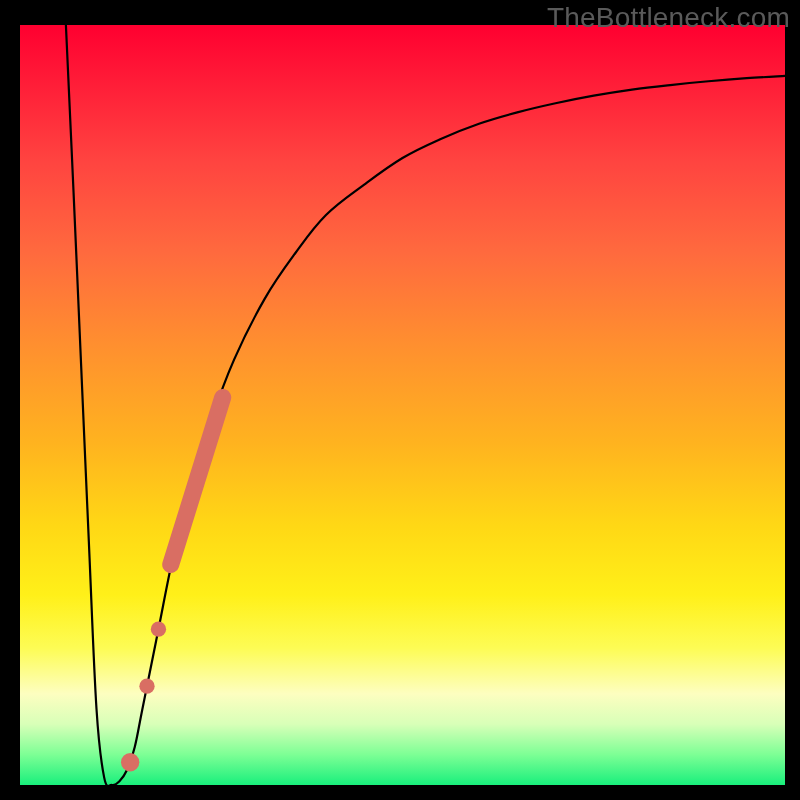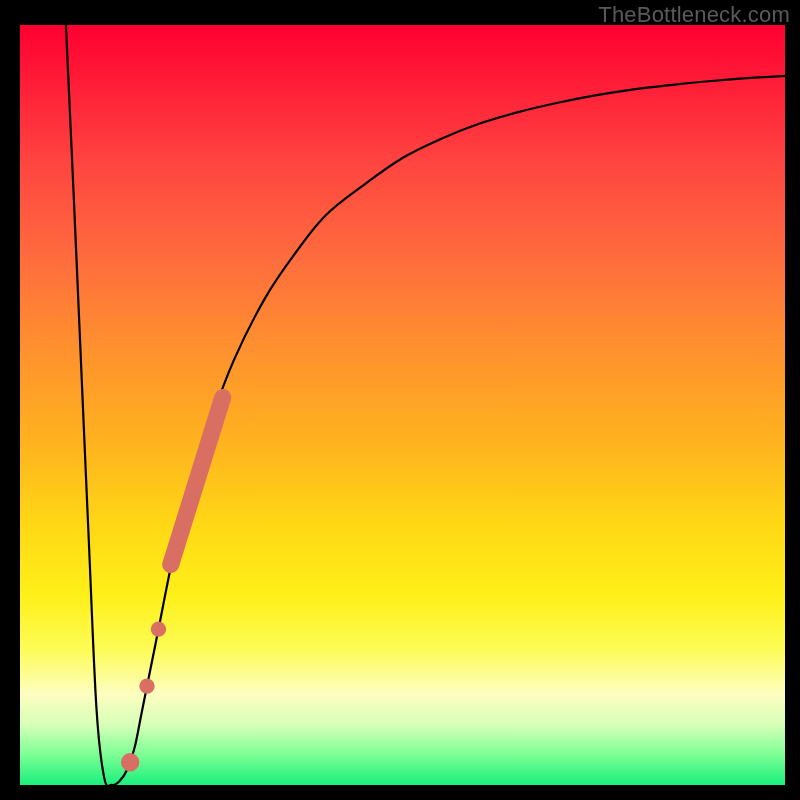--- a/index.html
+++ b/index.html
@@ -15,21 +15,21 @@
     position: relative;
     width: 800px;
     height: 800px;
     background: #000;
   }
   .watermark {
     position: absolute;
     top: 2px;
     right: 10px;
     color: #5a5a5a;
-    font-size: 22px;
+    font-size: 28px;
     font-weight: 500;
     letter-spacing: 0.2px;
     z-index: 10;
   }
   .plot {
     position: absolute;
     left: 20px;
     top: 25px;
     width: 765px;
     height: 760px;

